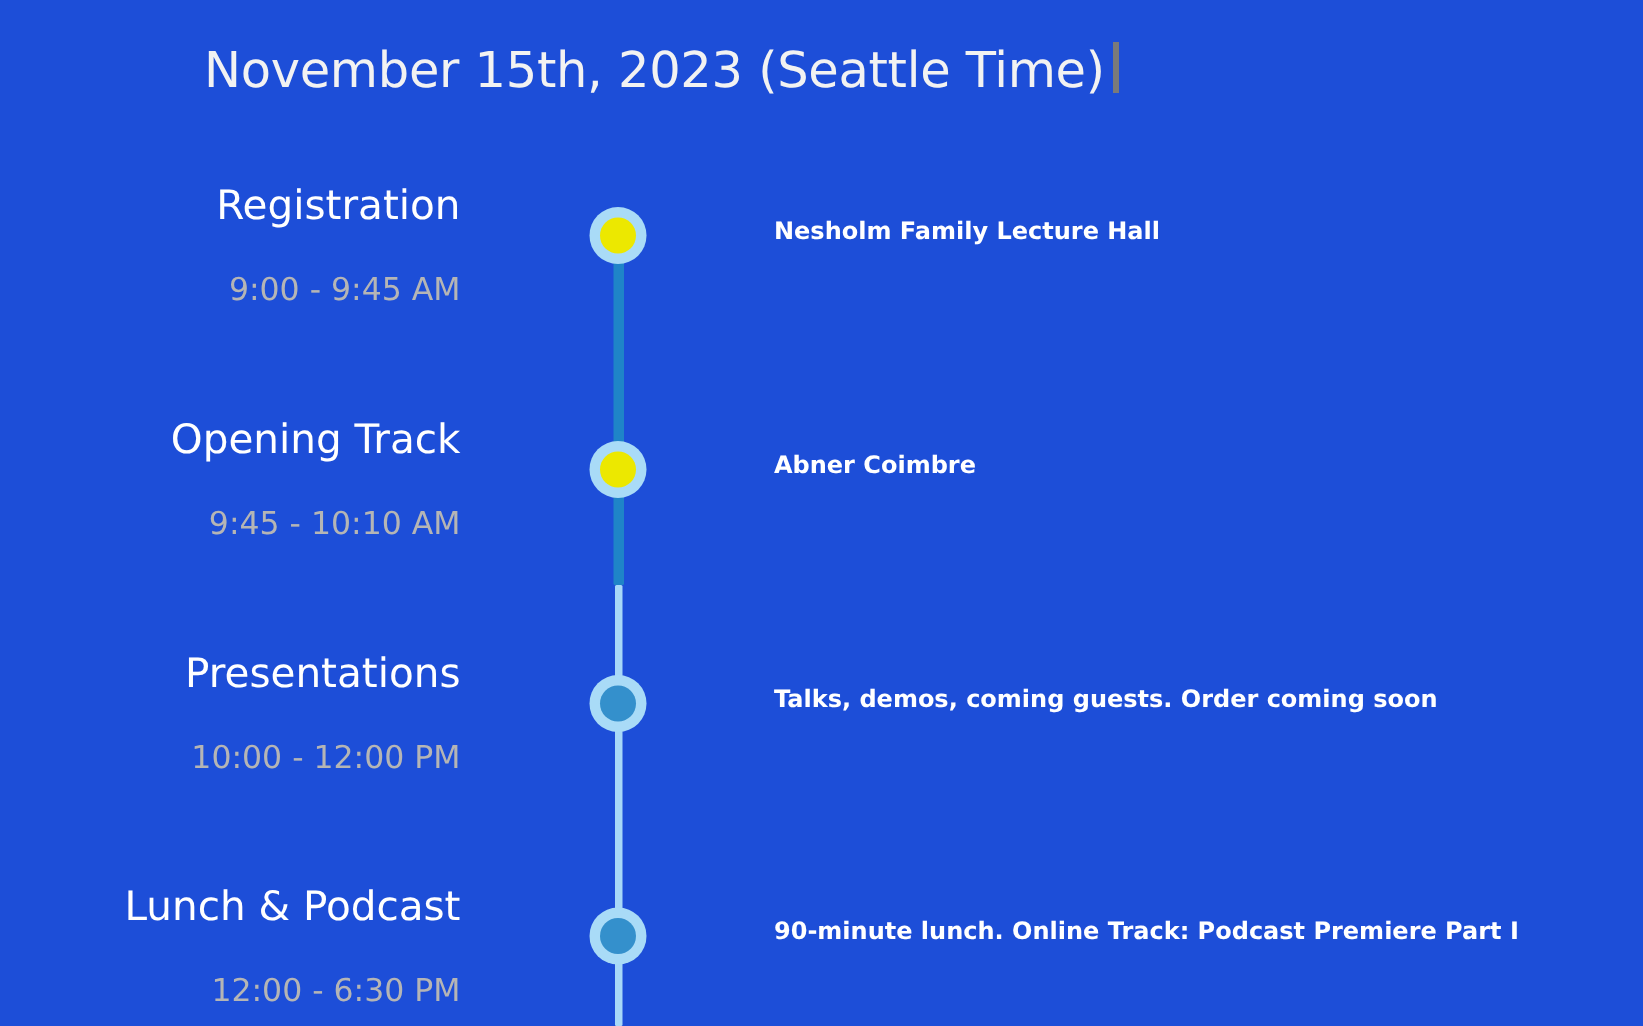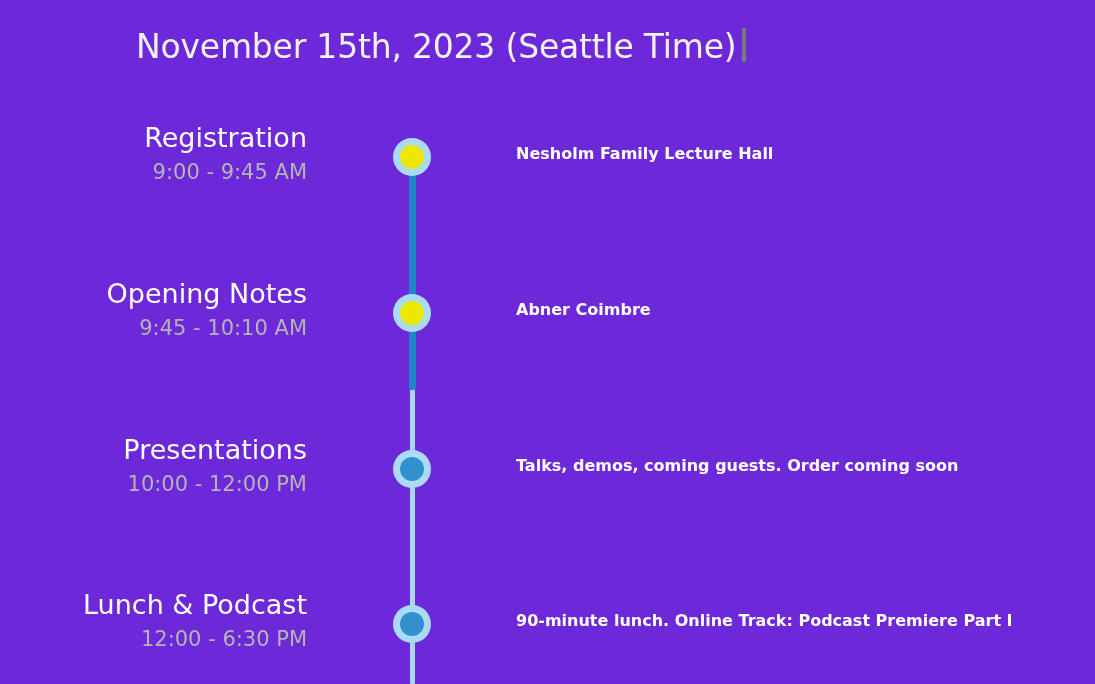--- a/index.html
+++ b/index.html
@@ -13,21 +13,21 @@
     height: 684px;
     overflow: hidden;
     font-family: "DejaVu Sans", sans-serif;
     position: relative;
   }
 
   #page {
     position: relative;
     width: 1095px;
     height: 684px;
-    background: #6d28d9;
+    background: #1d4ed8;
   }
 
   
   .title-row {
     position: absolute;
     left: 136px;
     top: 24px;
     display: flex;
     align-items: baseline;
     white-space: nowrap;
@@ -91,21 +91,21 @@
     font-weight: 400;
     color: #ffffff;
     line-height: 1.25;
     white-space: nowrap;
   }
   .row-time {
     font-size: 21px;
     font-weight: 400;
     color: #b5b5b5;
     line-height: 1.25;
-    margin-top: 4px;
+    margin-top: 25px;
     white-space: nowrap;
   }
 
   .row-right {
     position: absolute;
     left: 516px;
     top: -13px;
     text-align: left;
     white-space: nowrap;
   }
@@ -160,21 +160,21 @@
           </div>
           <div class="marker" style="left: 412px; background: rgb(169, 219, 247);">
             <div class="marker-dot" style="background: rgb(236, 232, 0);"></div>
           </div>
           <div class="row-right">
             <div class="row-desc">Nesholm Family Lecture Hall</div>
           </div>
         </div>
         <div class="row" style="top: 213px;">
           <div class="row-left">
-            <div class="row-title">Opening Notes</div>
+            <div class="row-title">Opening Track</div>
             <div class="row-time">9:45 - 10:10 AM</div>
           </div>
           <div class="marker" style="left: 412px; background: rgb(169, 219, 247);">
             <div class="marker-dot" style="background: rgb(236, 232, 0);"></div>
           </div>
           <div class="row-right">
             <div class="row-desc">Abner Coimbre</div>
           </div>
         </div>
         <div class="row" style="top: 369px;">

